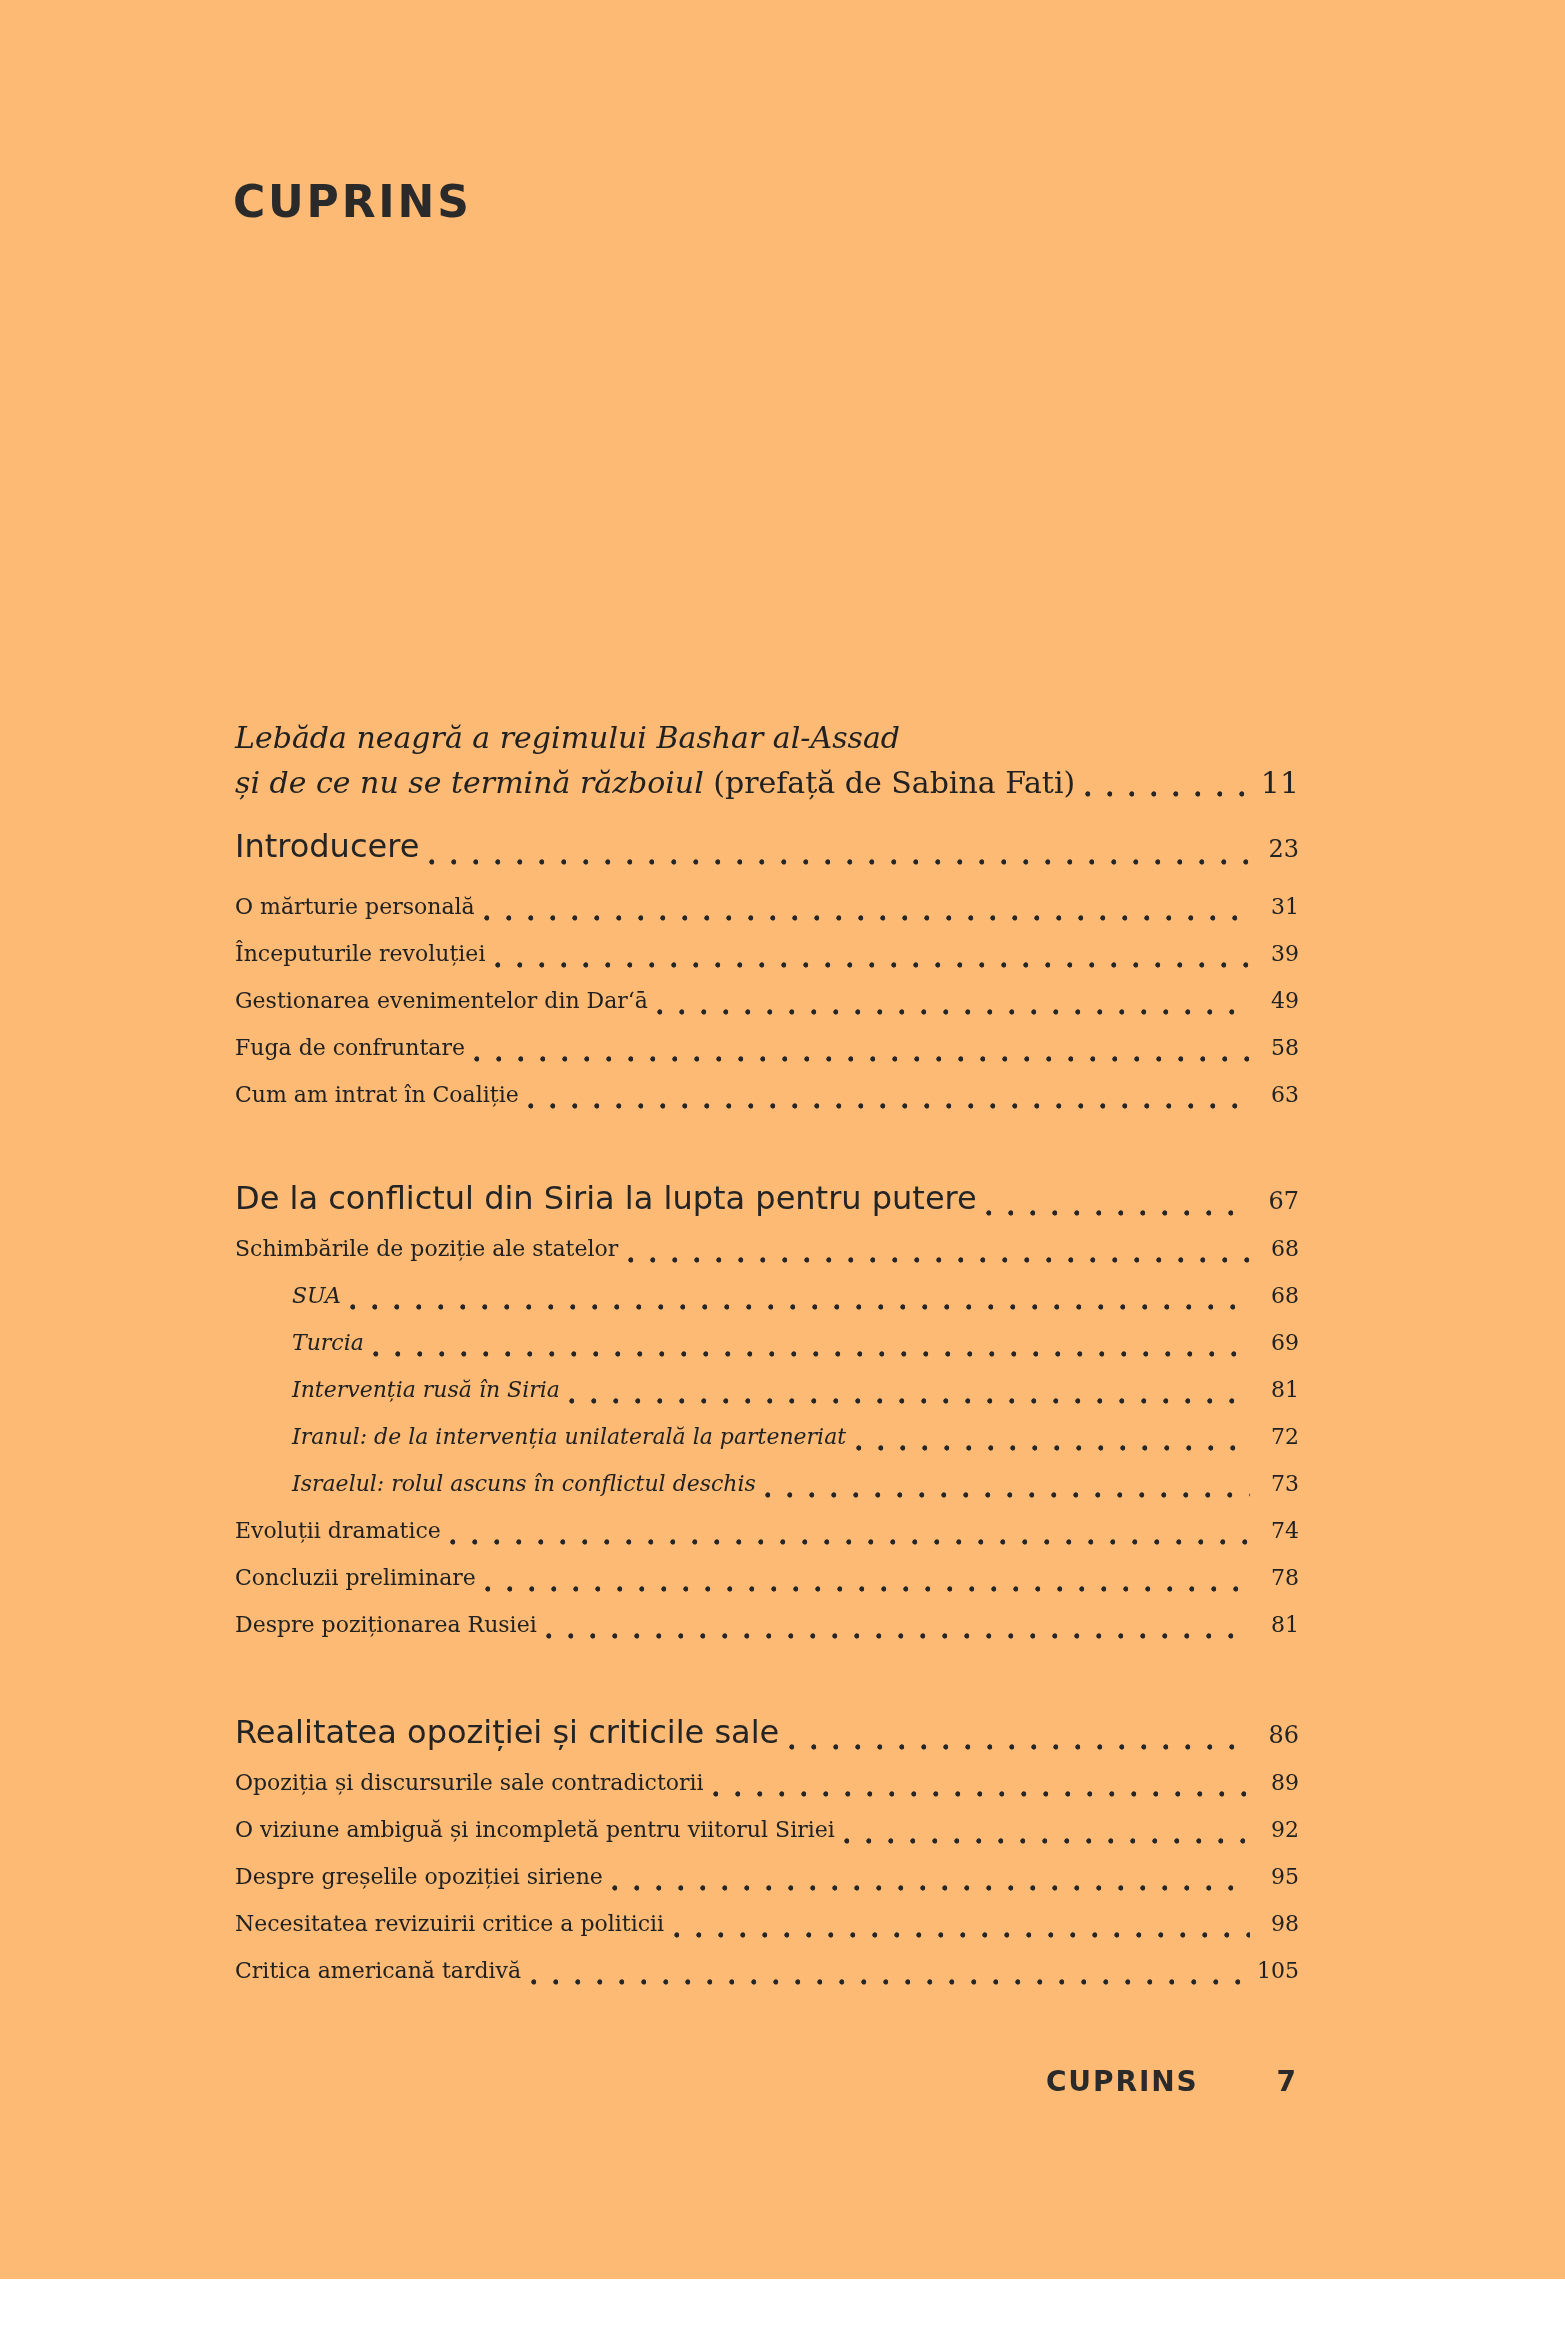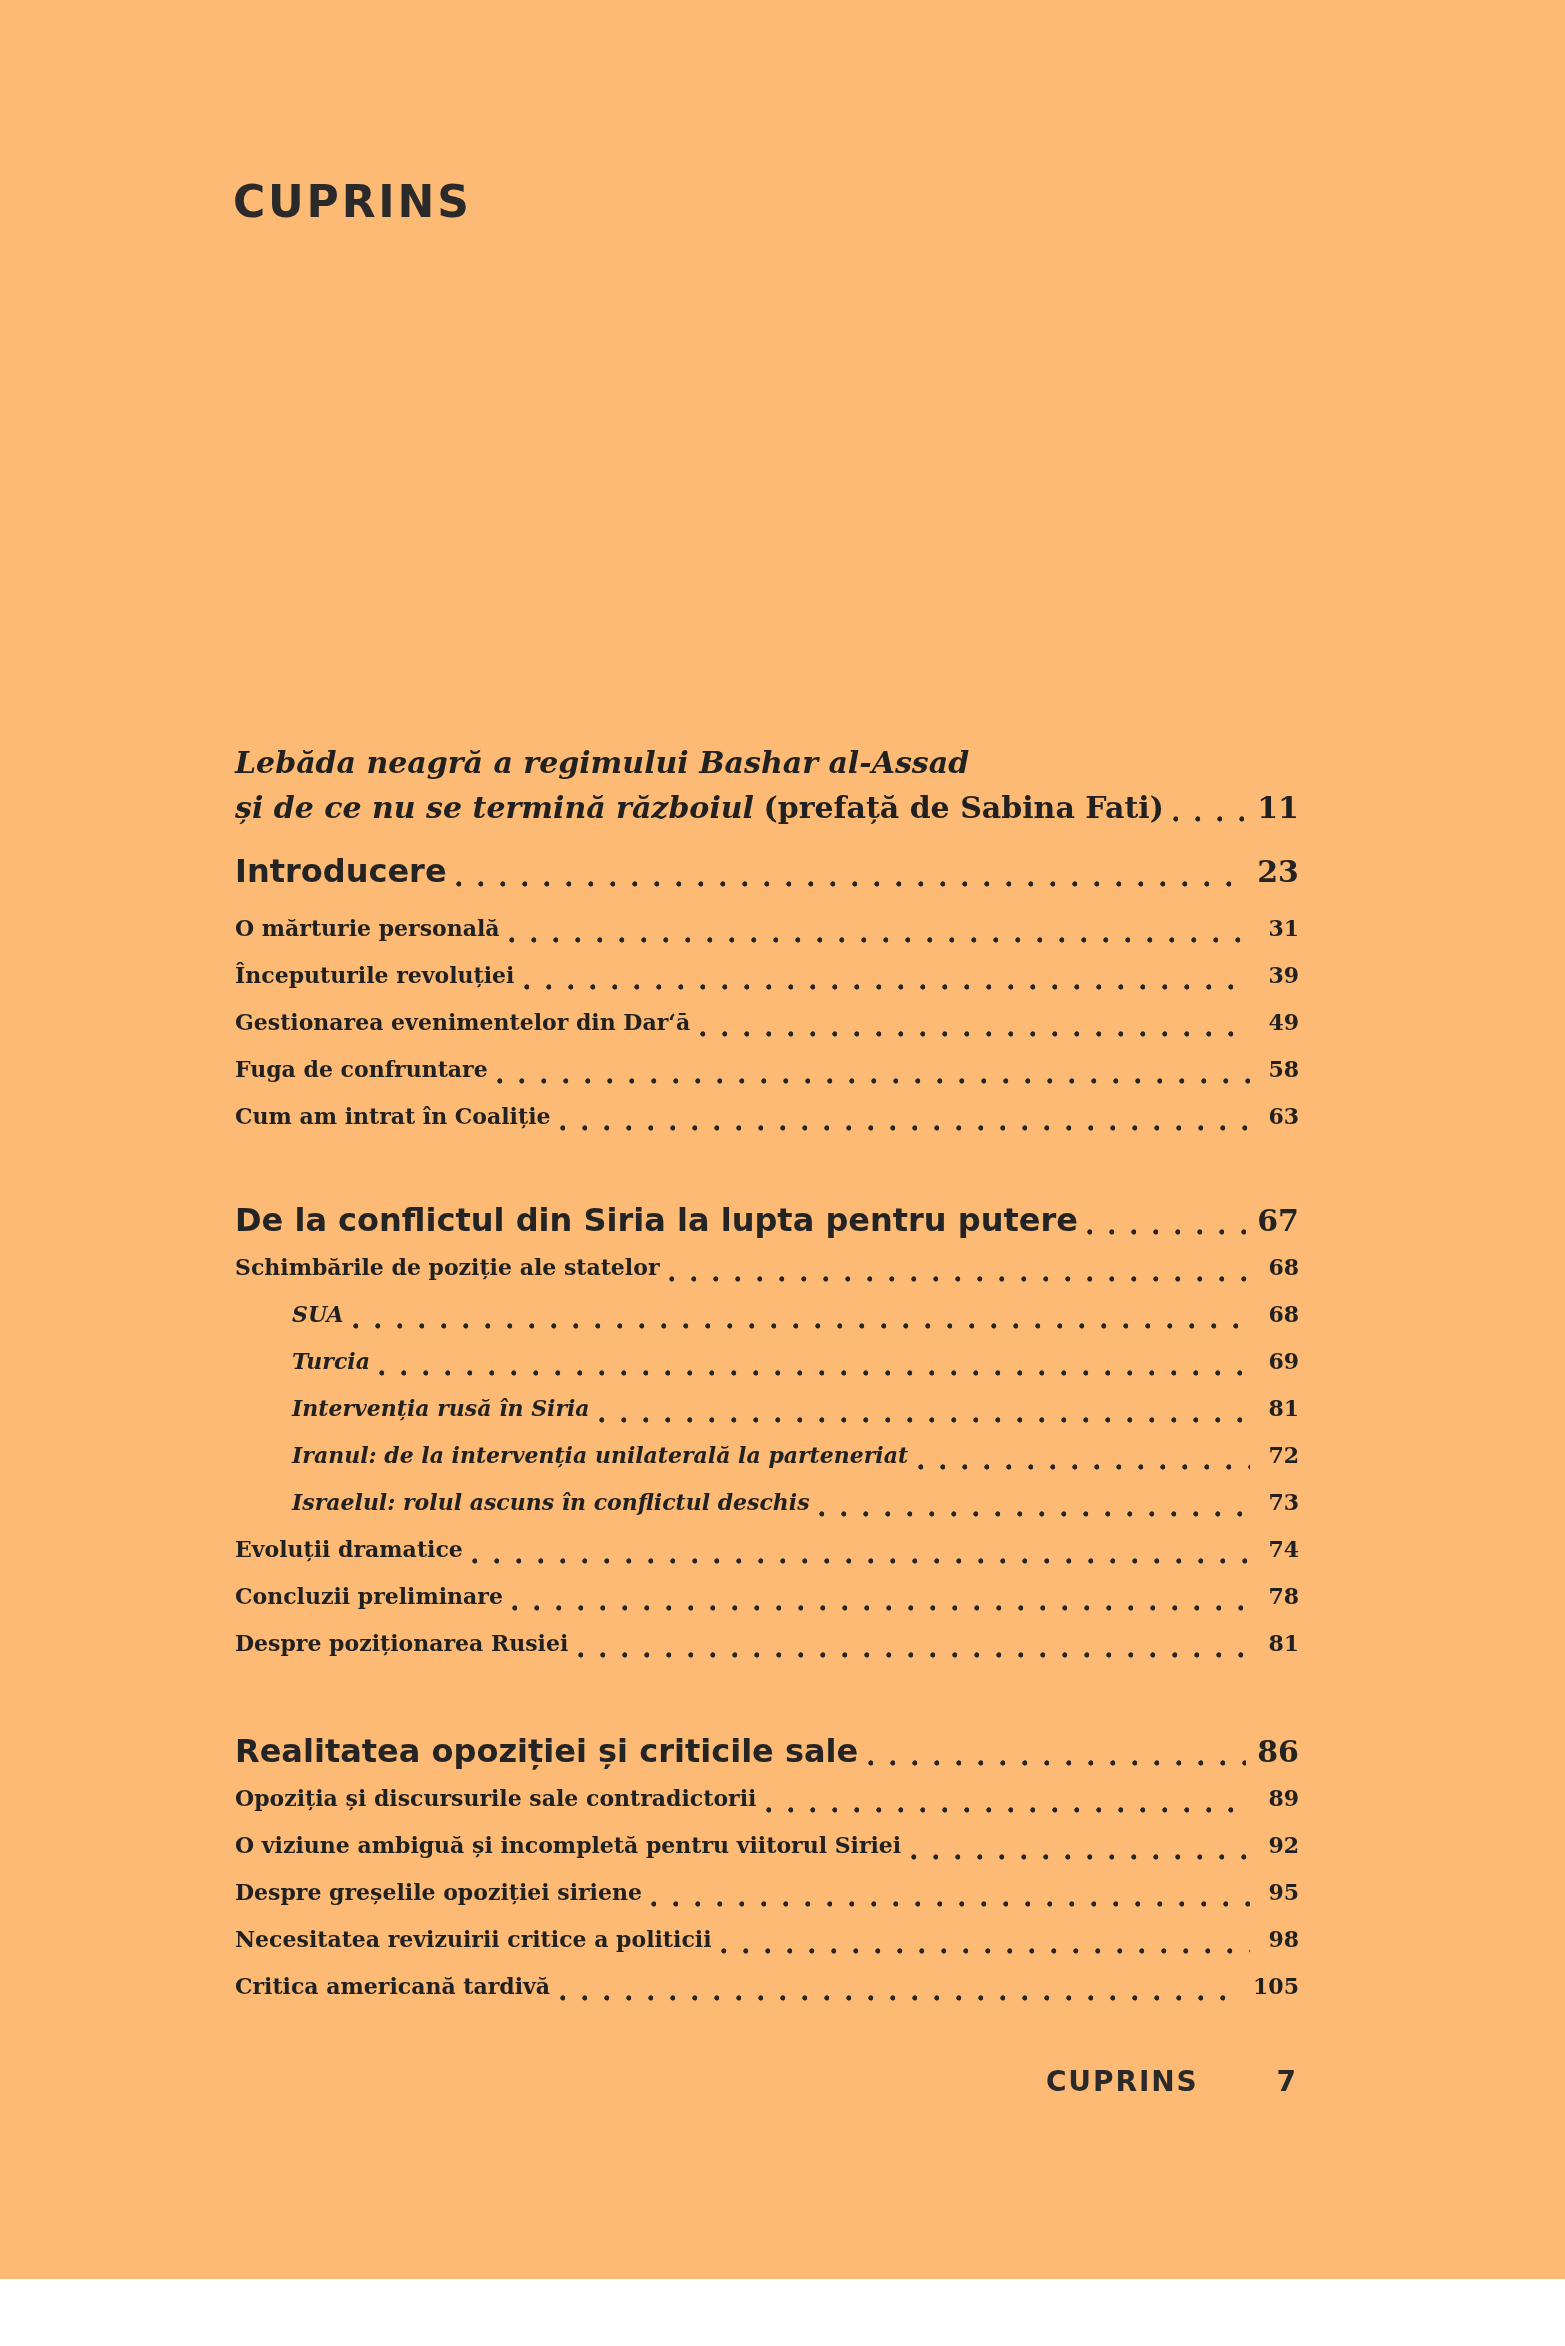--- a/index.html
+++ b/index.html
@@ -19,23 +19,22 @@
     margin:0;
     font-family:"DejaVu Sans", sans-serif;
     font-weight:700;
     font-size:44px;
     letter-spacing:2.8px;
     color:#2a2a2a;
   }
   .toc{
     position:absolute;
     left:235px;
-    top:740px;
+    top:715px;
     width:1064px;
-    font-weight:bold;
   }
   .row{
     display:flex;
     align-items:baseline;
     line-height:47px;
     font-size:22px;
     color:#212121;
   }
   .preface .row, .preface .pline1{line-height:45px;font-size:30px;}
   .pline1{white-space:nowrap;}
@@ -56,21 +55,21 @@
     text-align:right;
     min-width:38px;
     white-space:nowrap;
     font-family:"DejaVu Serif", serif;
   }
   .heading{
     font-family:"DejaVu Sans", sans-serif;
     font-size:32px;
     color:#242424;
   }
-  .heading .pagenum{font-size:30px;}
+  .heading .pagenum{font-size:24px;}
   .h1{margin-top:18px;margin-bottom:9.5px;}
   .h2{margin-top:57px;}
   .h3{margin-top:61px;}
   .sub{padding-left:57px;}
   .footer{
     position:absolute;
     top:2065px;
     right:267px;
     display:flex;
     gap:78px;

